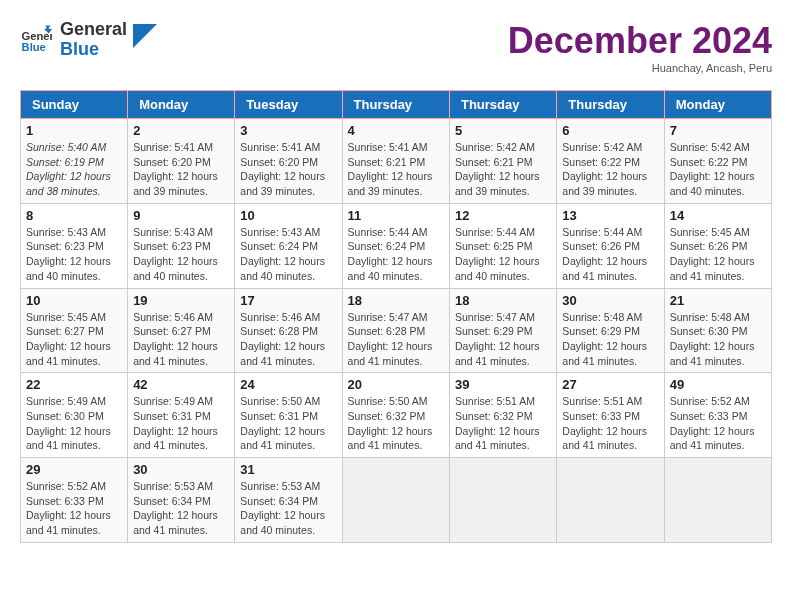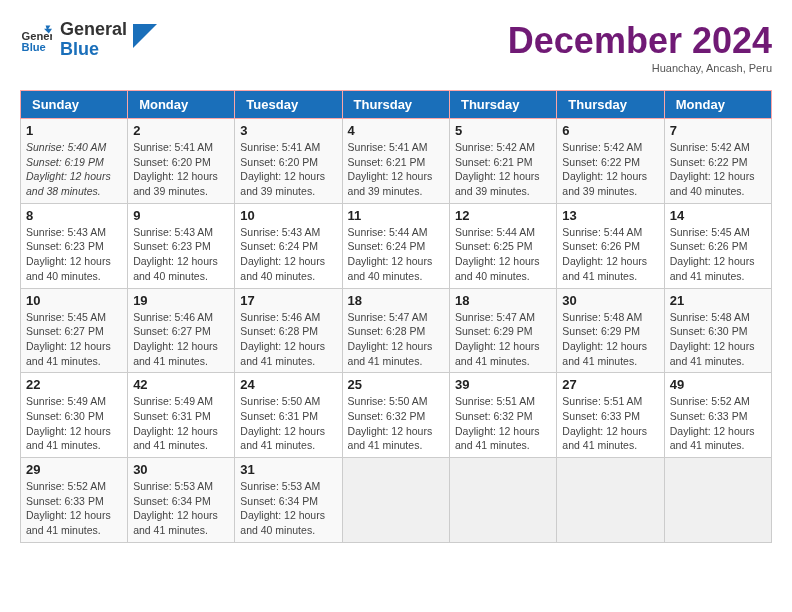--- a/index.html
+++ b/index.html
@@ -287,21 +287,21 @@
 and 41 minutes.</div>
         </td>
         <td>
           <span class="day-num">24</span>
           <div class="day-info" style="white-space: pre-line;">Sunrise: 5:50 AM
 Sunset: 6:31 PM
 Daylight: 12 hours
 and 41 minutes.</div>
         </td>
         <td>
-          <span class="day-num">25</span>
+          <span class="day-num">20</span>
           <div class="day-info" style="white-space: pre-line;">Sunrise: 5:50 AM
 Sunset: 6:32 PM
 Daylight: 12 hours
 and 41 minutes.</div>
         </td>
         <td>
           <span class="day-num">39</span>
           <div class="day-info" style="white-space: pre-line;">Sunrise: 5:51 AM
 Sunset: 6:32 PM
 Daylight: 12 hours

